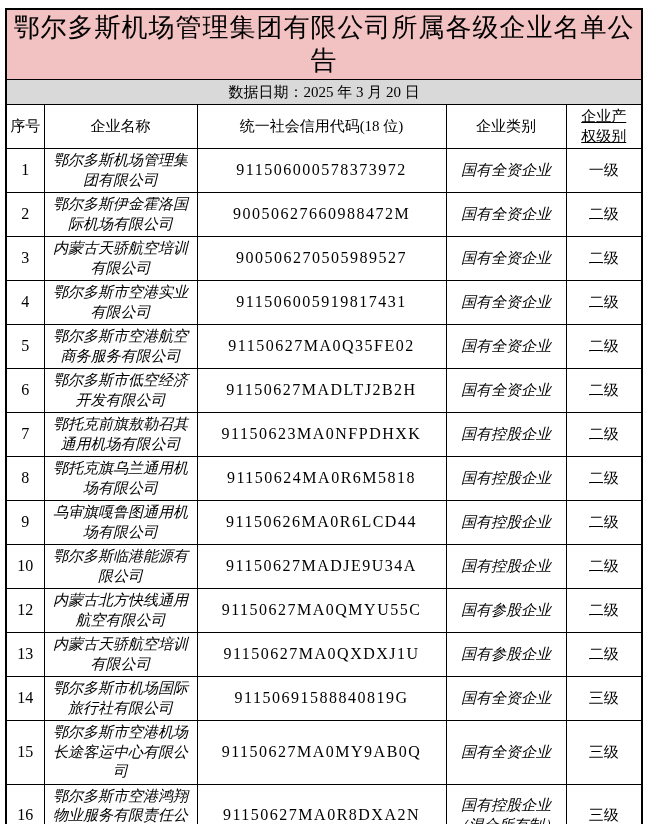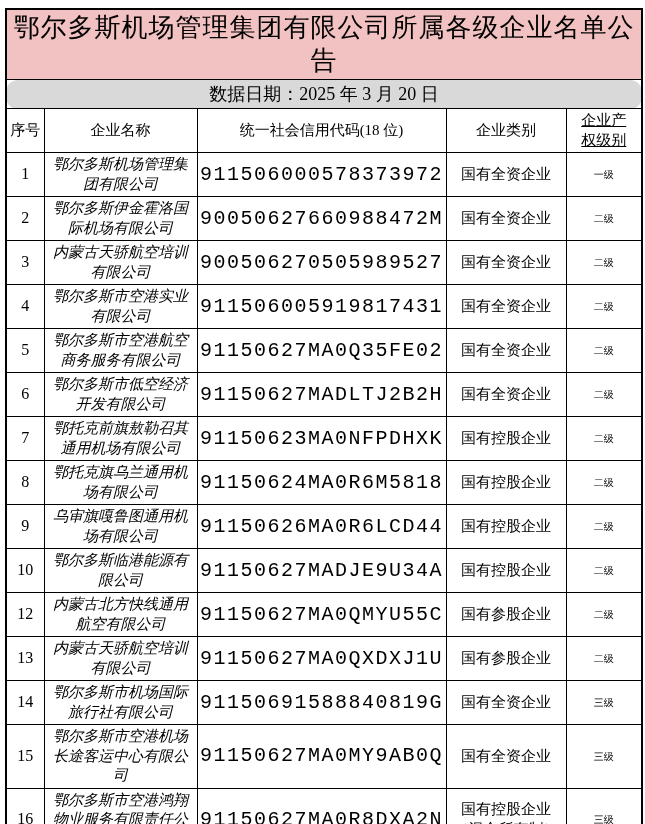--- a/index.html
+++ b/index.html
@@ -38,42 +38,41 @@
     font-size: 26px;
     font-weight: bold;
     height: 31px;
     letter-spacing: 1px;
     padding: 2px 0;
     line-height: 1.25;
   }
   .date-row {
     background: var(--date-bg, #D9D9D9);
     text-align: left;
-    font-size: 18px;
+    font-size: 15px;
     height: 20px;
     padding: 2px 4px;
-    border-radius: 12px;
   }
   .header-row th {
     font-size: 15px;
     height: 33px;
     line-height: 1.3;
   }
   .th-level { white-space: pre-line; padding: 2px 10px; text-decoration: underline; }
 
   tbody td {
     font-size: 15px;
     height: 39px;
     line-height: 1.3;
   }
   .c-no   { font-size: 16px; }
   .c-name { padding: 2px 0; font-style: italic; }
-  .c-code { font-size: 20px; letter-spacing: 1.5px; font-family: Liberation Mono, monospace; }
-  .c-category { white-space: pre-line; }
-  .c-level { font-size: 10px; }
+  .c-code { font-size: 16px; letter-spacing: 1.5px; }
+  .c-category { white-space: pre-line; font-style: italic; }
+  .c-level { font-size: 15px; }
 </style>
 </head>
 <body>
 
 <div class="page">
   <table class="doc-table">
     <colgroup>
       <col style="width:38px">
       <col style="width:153px">
       <col style="width:249px">

